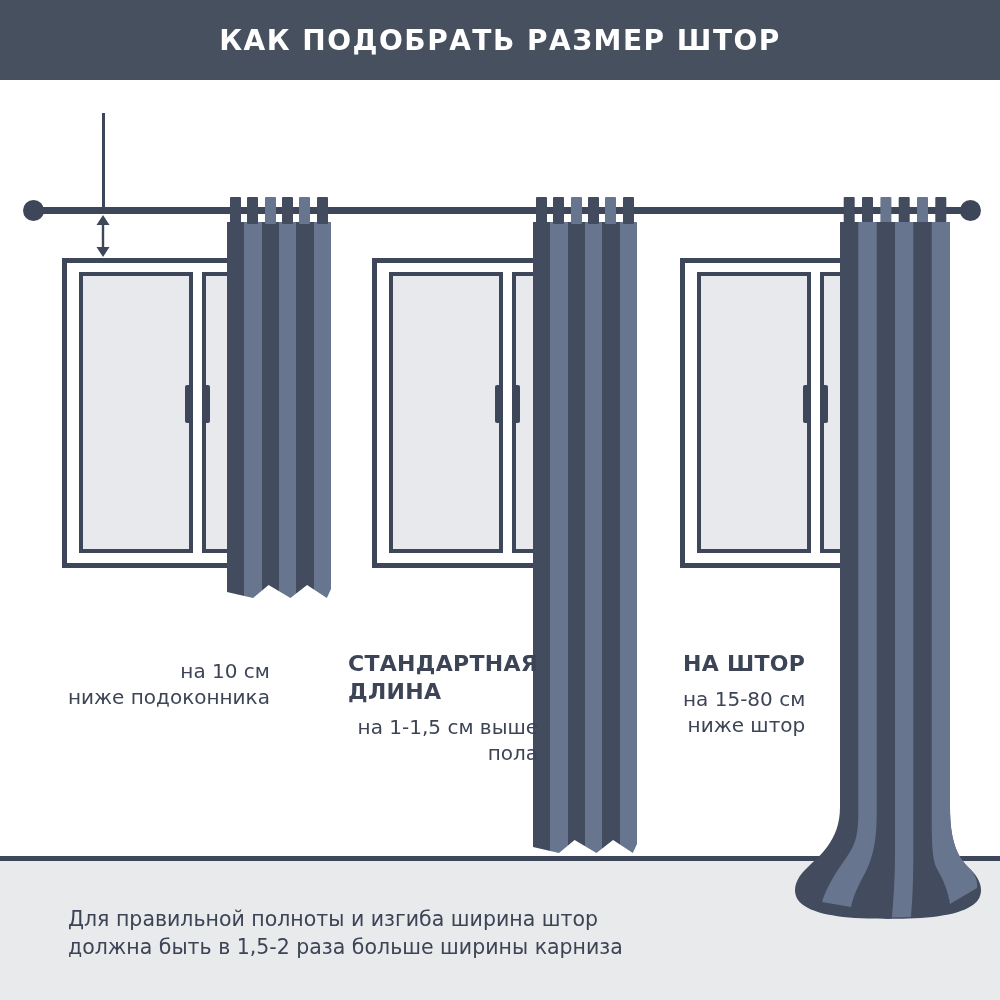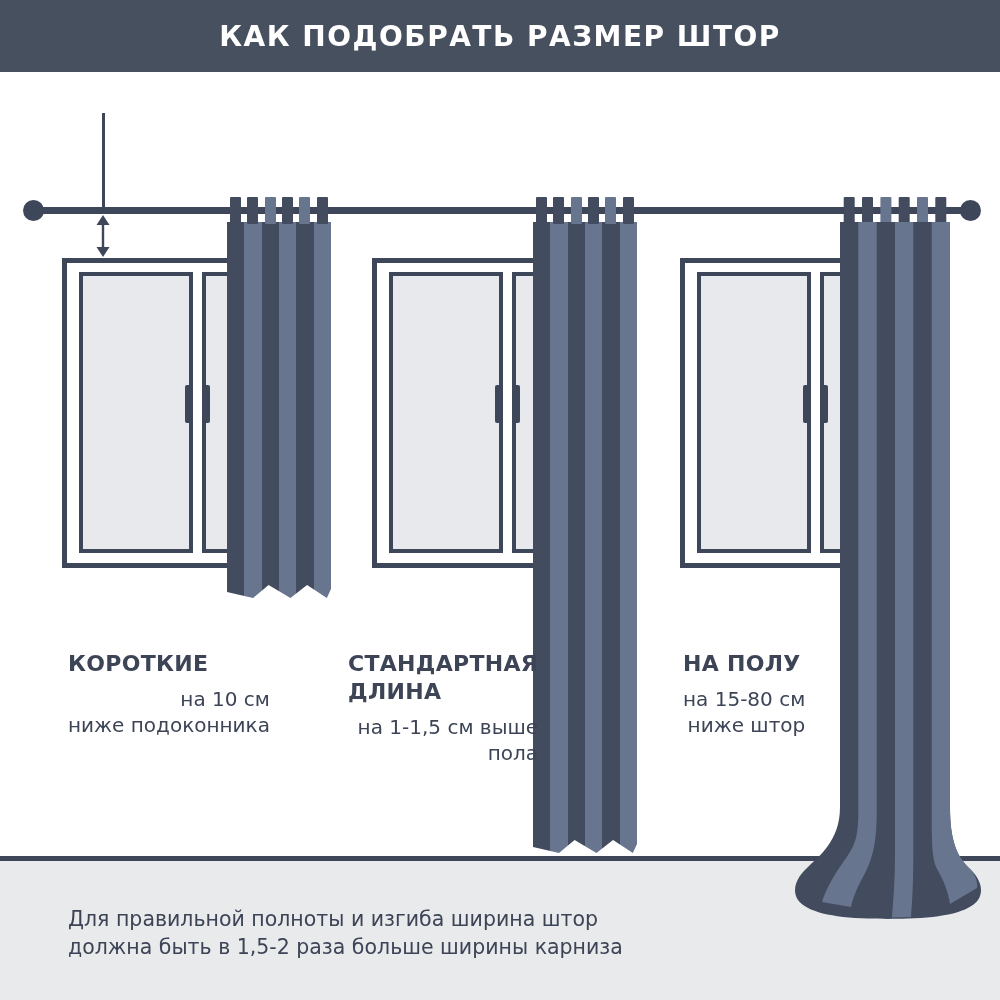--- a/index.html
+++ b/index.html
@@ -4,21 +4,21 @@
 <style>
   html,body{margin:0;padding:0;background:#fff;}
   .canvas{
     position:relative;width:1000px;height:1000px;overflow:hidden;
     background:var(--bg,#fff);
     font-family:"DejaVu Sans","Liberation Sans",sans-serif;
     color:var(--text,#3C4456);
   }
   
   .header{
-    position:absolute;left:0;top:0;width:1000px;height:72px;
+    position:absolute;left:0;top:0;width:1000px;height:80px;
     background:var(--header-bg,#47505F);
     display:flex;align-items:center;justify-content:center;z-index:6;
   }
   .header h1{
     margin:0;color:var(--title-text,#fff);font-size:28px;font-weight:600;
     letter-spacing:1.5px;white-space:nowrap;
   }
   
   .annotation-text{
     position:absolute;left:116px;top:110px;z-index:5;
@@ -179,41 +179,38 @@
       L24,705 C28,692 36,678 46,664 C57,649 60.3,640 60.3,615 Z"></path>
     <path style="fill:var(--stripe-light,#68758E)" d="M97,25 H115.3 V655
       C115.3,685 114.5,702 113,720 L94,720.5
       C95.5,702 97,685 97,655 Z"></path>
     <path style="fill:var(--stripe-light,#68758E)" d="M133.7,25 H152 V610
       C152,644 159,659 171,671 C177,677 180,684 179,691
       L152,707 C150,694 146,684 139,672 C134,662 133.7,645 133.7,615 Z"></path>
   </svg>
 
   <div class="label" style="left:68px">
-    <div class="label-title">
-      <span>КОРОТКИЕ</span>
-    </div>
     <div class="label-desc">
       <span>на 10 см</span>
       <span>ниже подоконника</span>
     </div>
   </div>
   <div class="label" style="left:348px">
     <div class="label-title">
       <span>СТАНДАРТНАЯ</span>
       <span>ДЛИНА</span>
     </div>
     <div class="label-desc">
       <span>на 1-1,5 см выше</span>
       <span>пола</span>
     </div>
   </div>
   <div class="label" style="left:683px">
     <div class="label-title">
-      <span>НА ПОЛУ</span>
+      <span>НА ШТОР</span>
     </div>
     <div class="label-desc">
       <span>на 15-80 см</span>
       <span>ниже штор</span>
     </div>
   </div>
 
   <div class="floor">
     <div class="floor-note">
       <span>Для правильной полноты и изгиба ширина штор</span>

